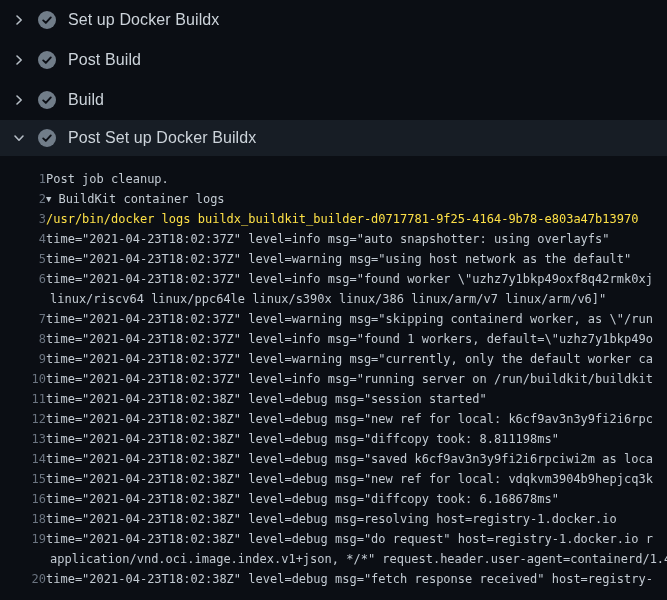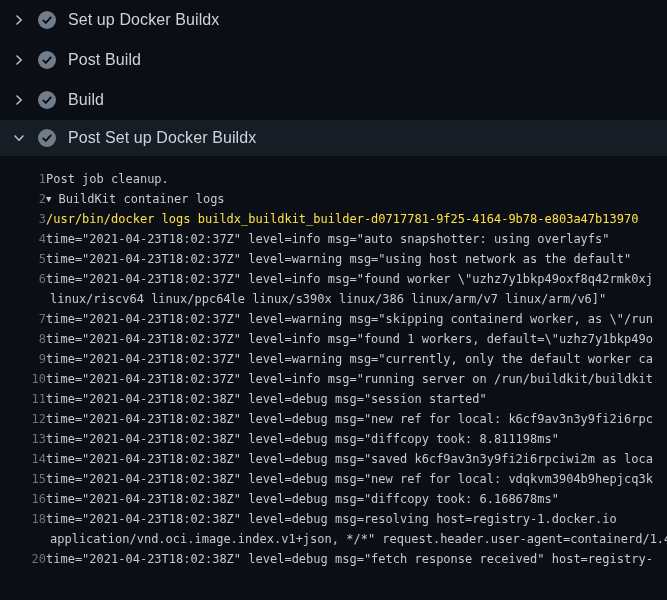--- a/index.html
+++ b/index.html
@@ -183,20 +183,24 @@
     <span class="num">16</span>
     <span class="txt">time="2021-04-23T18:02:38Z" level=debug msg="diffcopy took: 6.168678ms"</span>
   </div>
 
 
   <div class="row plain">
     <span class="num">18</span>
     <span class="txt">time="2021-04-23T18:02:38Z" level=debug msg=resolving host=registry-1.docker.io</span>
   </div>
 
+  <div class="row plain">
+    <span class="num">19</span>
+    <span class="txt">time="2021-04-23T18:02:38Z" level=debug msg="do request" host=registry-1.docker.io r</span>
+  </div>
 
   <div class="row cont plain">
     <span class="num"></span>
     <span class="txt">application/vnd.oci.image.index.v1+json, */*" request.header.user-agent=containerd/1.4</span>
   </div>
 
   <div class="row plain">
     <span class="num">20</span>
     <span class="txt">time="2021-04-23T18:02:38Z" level=debug msg="fetch response received" host=registry-</span>
   </div>

